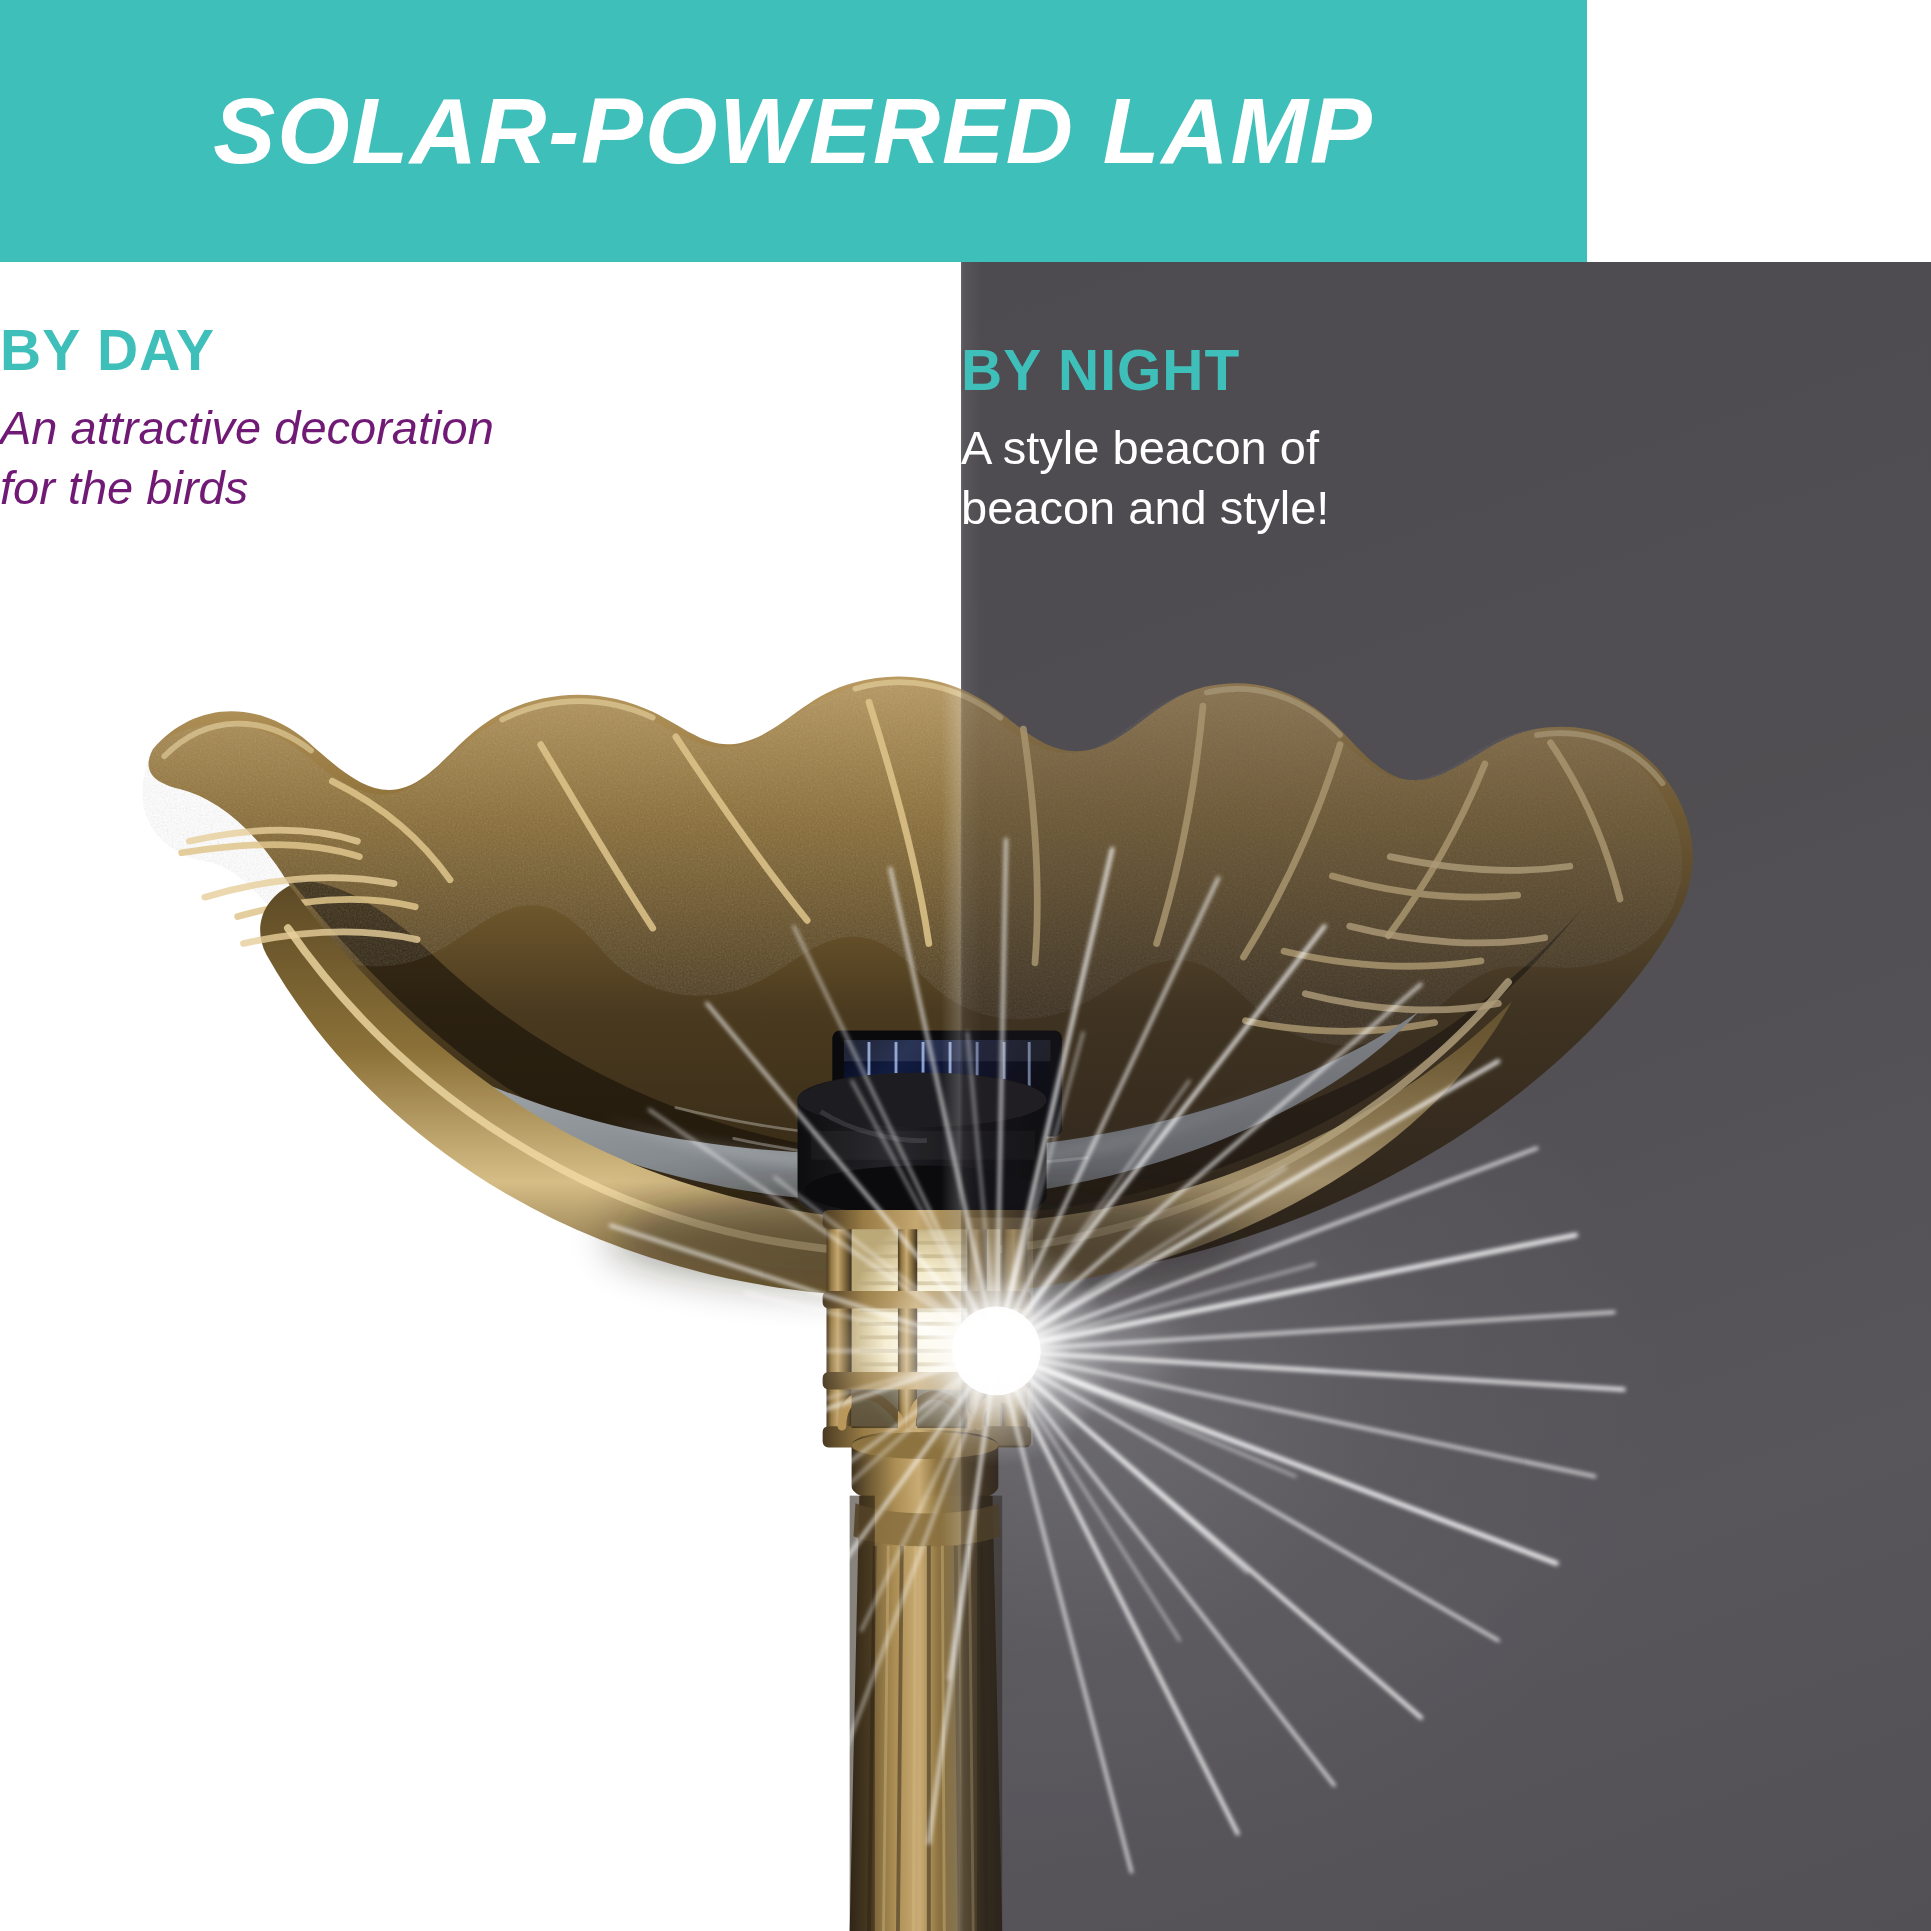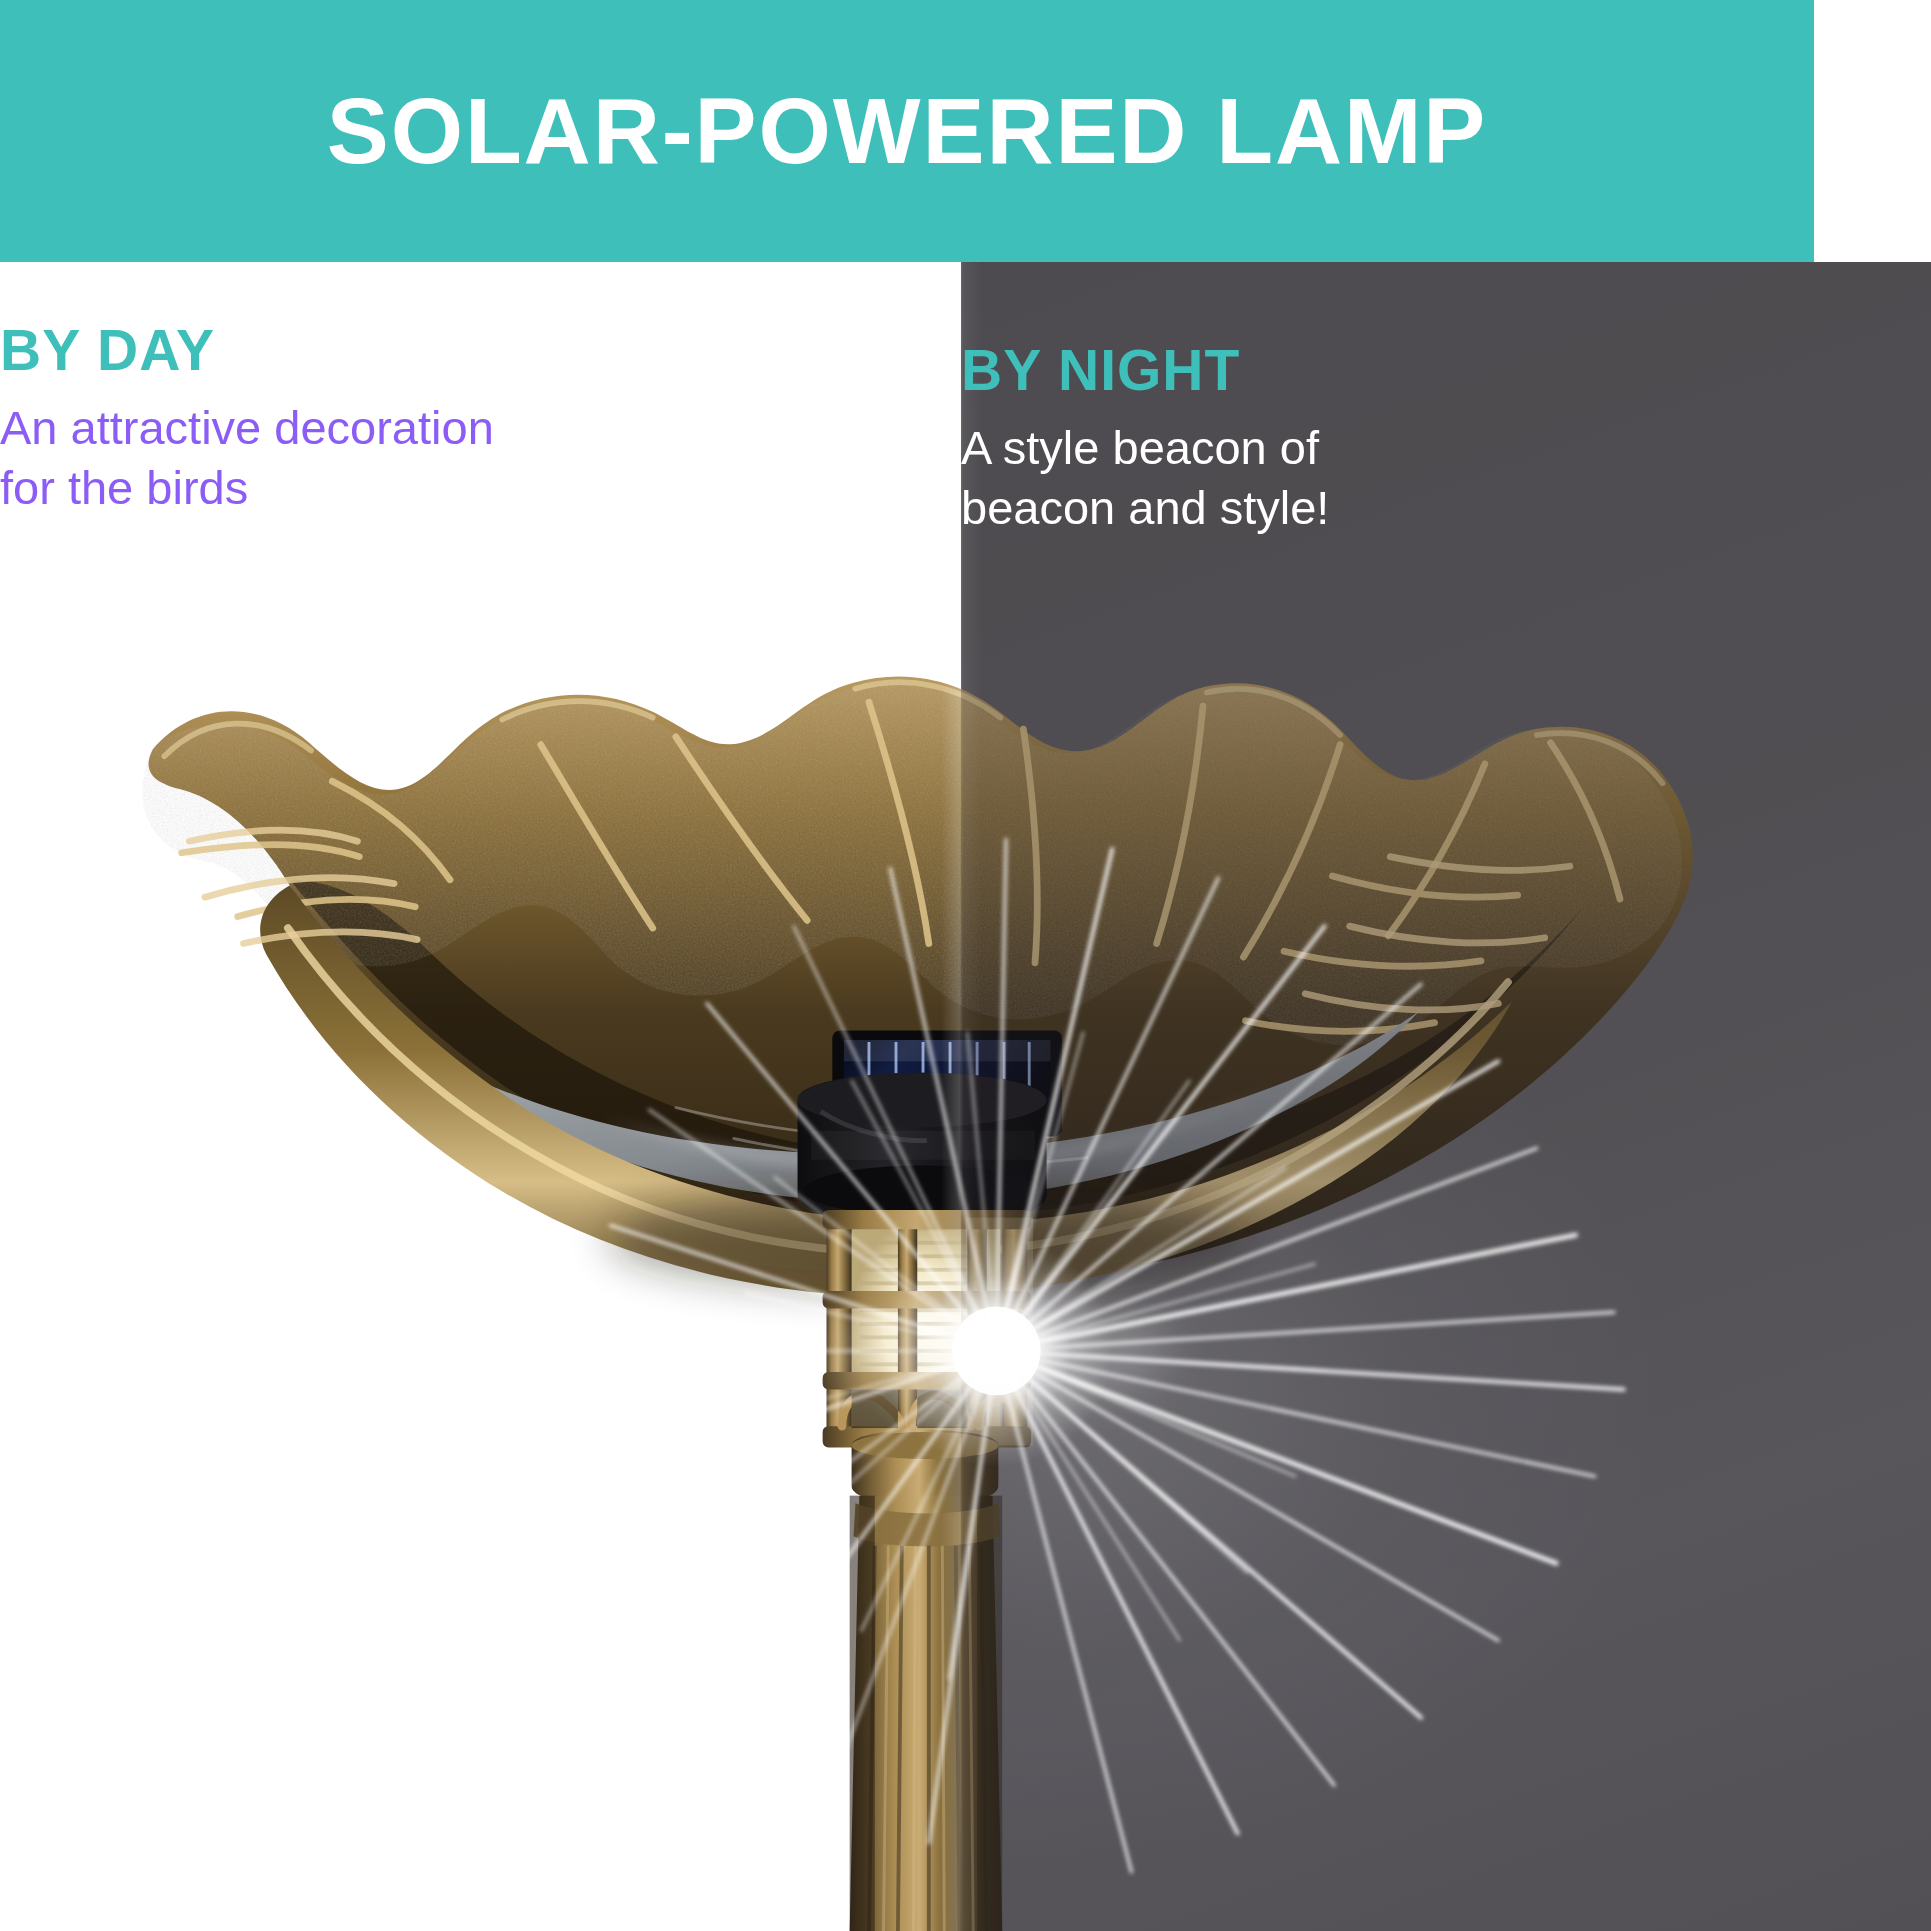--- a/index.html
+++ b/index.html
@@ -6,24 +6,25 @@
   html,body{margin:0;padding:0;}
   body{
     width:1931px;height:1931px;overflow:hidden;
     font-family:"Liberation Sans", sans-serif;
     background:#ffffff;
   }
   #stage{position:relative;width:1931px;height:1931px;overflow:hidden;}
 
   
   .banner{
-    position:absolute;left:0;top:0;width:1814px;height:262px;
+    position:absolute;left:0;top:0;width:1587px;height:262px;
     background:#3fbfba;
     display:flex;align-items:center;justify-content:center;
     z-index:40;
+    font-style:italic;
   }
   .banner-title{
     color:#ffffff;font-size:93px;font-weight:bold;
     letter-spacing:1.9px;line-height:1;
     text-align:center;white-space:nowrap;
     font-family:"Liberation Sans", sans-serif;
   }
 
   
   .bg-day{
@@ -43,21 +44,21 @@
   .cap-day{left:0;top:321px;width:961px;}
   .cap-night{left:961px;top:321px;width:970px;margin-top:20px;}
   .cap-head{
     font-size:57px;font-weight:bold;letter-spacing:1px;
     color:#3fbfba;line-height:1.05;margin:0 0 17.4px 0;
   }
   .cap-body{
     font-size:47px;font-weight:300;line-height:1.28;margin:0;
     font-family:"Liberation Sans", sans-serif;
   }
-  .cap-day .cap-body{color:#8b5cf6;}
+  .cap-day .cap-body{color:#701a75;font-style:italic;}
   .cap-night .cap-body{color:#ffffff;}
 
   
   #product{position:absolute;left:0;top:262px;width:1931px;height:1669px;z-index:20;}
   #product svg{display:block;width:1931px;height:1669px;}
 
   
   .night-veil{
     position:absolute;left:961px;top:262px;width:970px;height:1669px;
     background:rgba(40,38,44,0.30);

